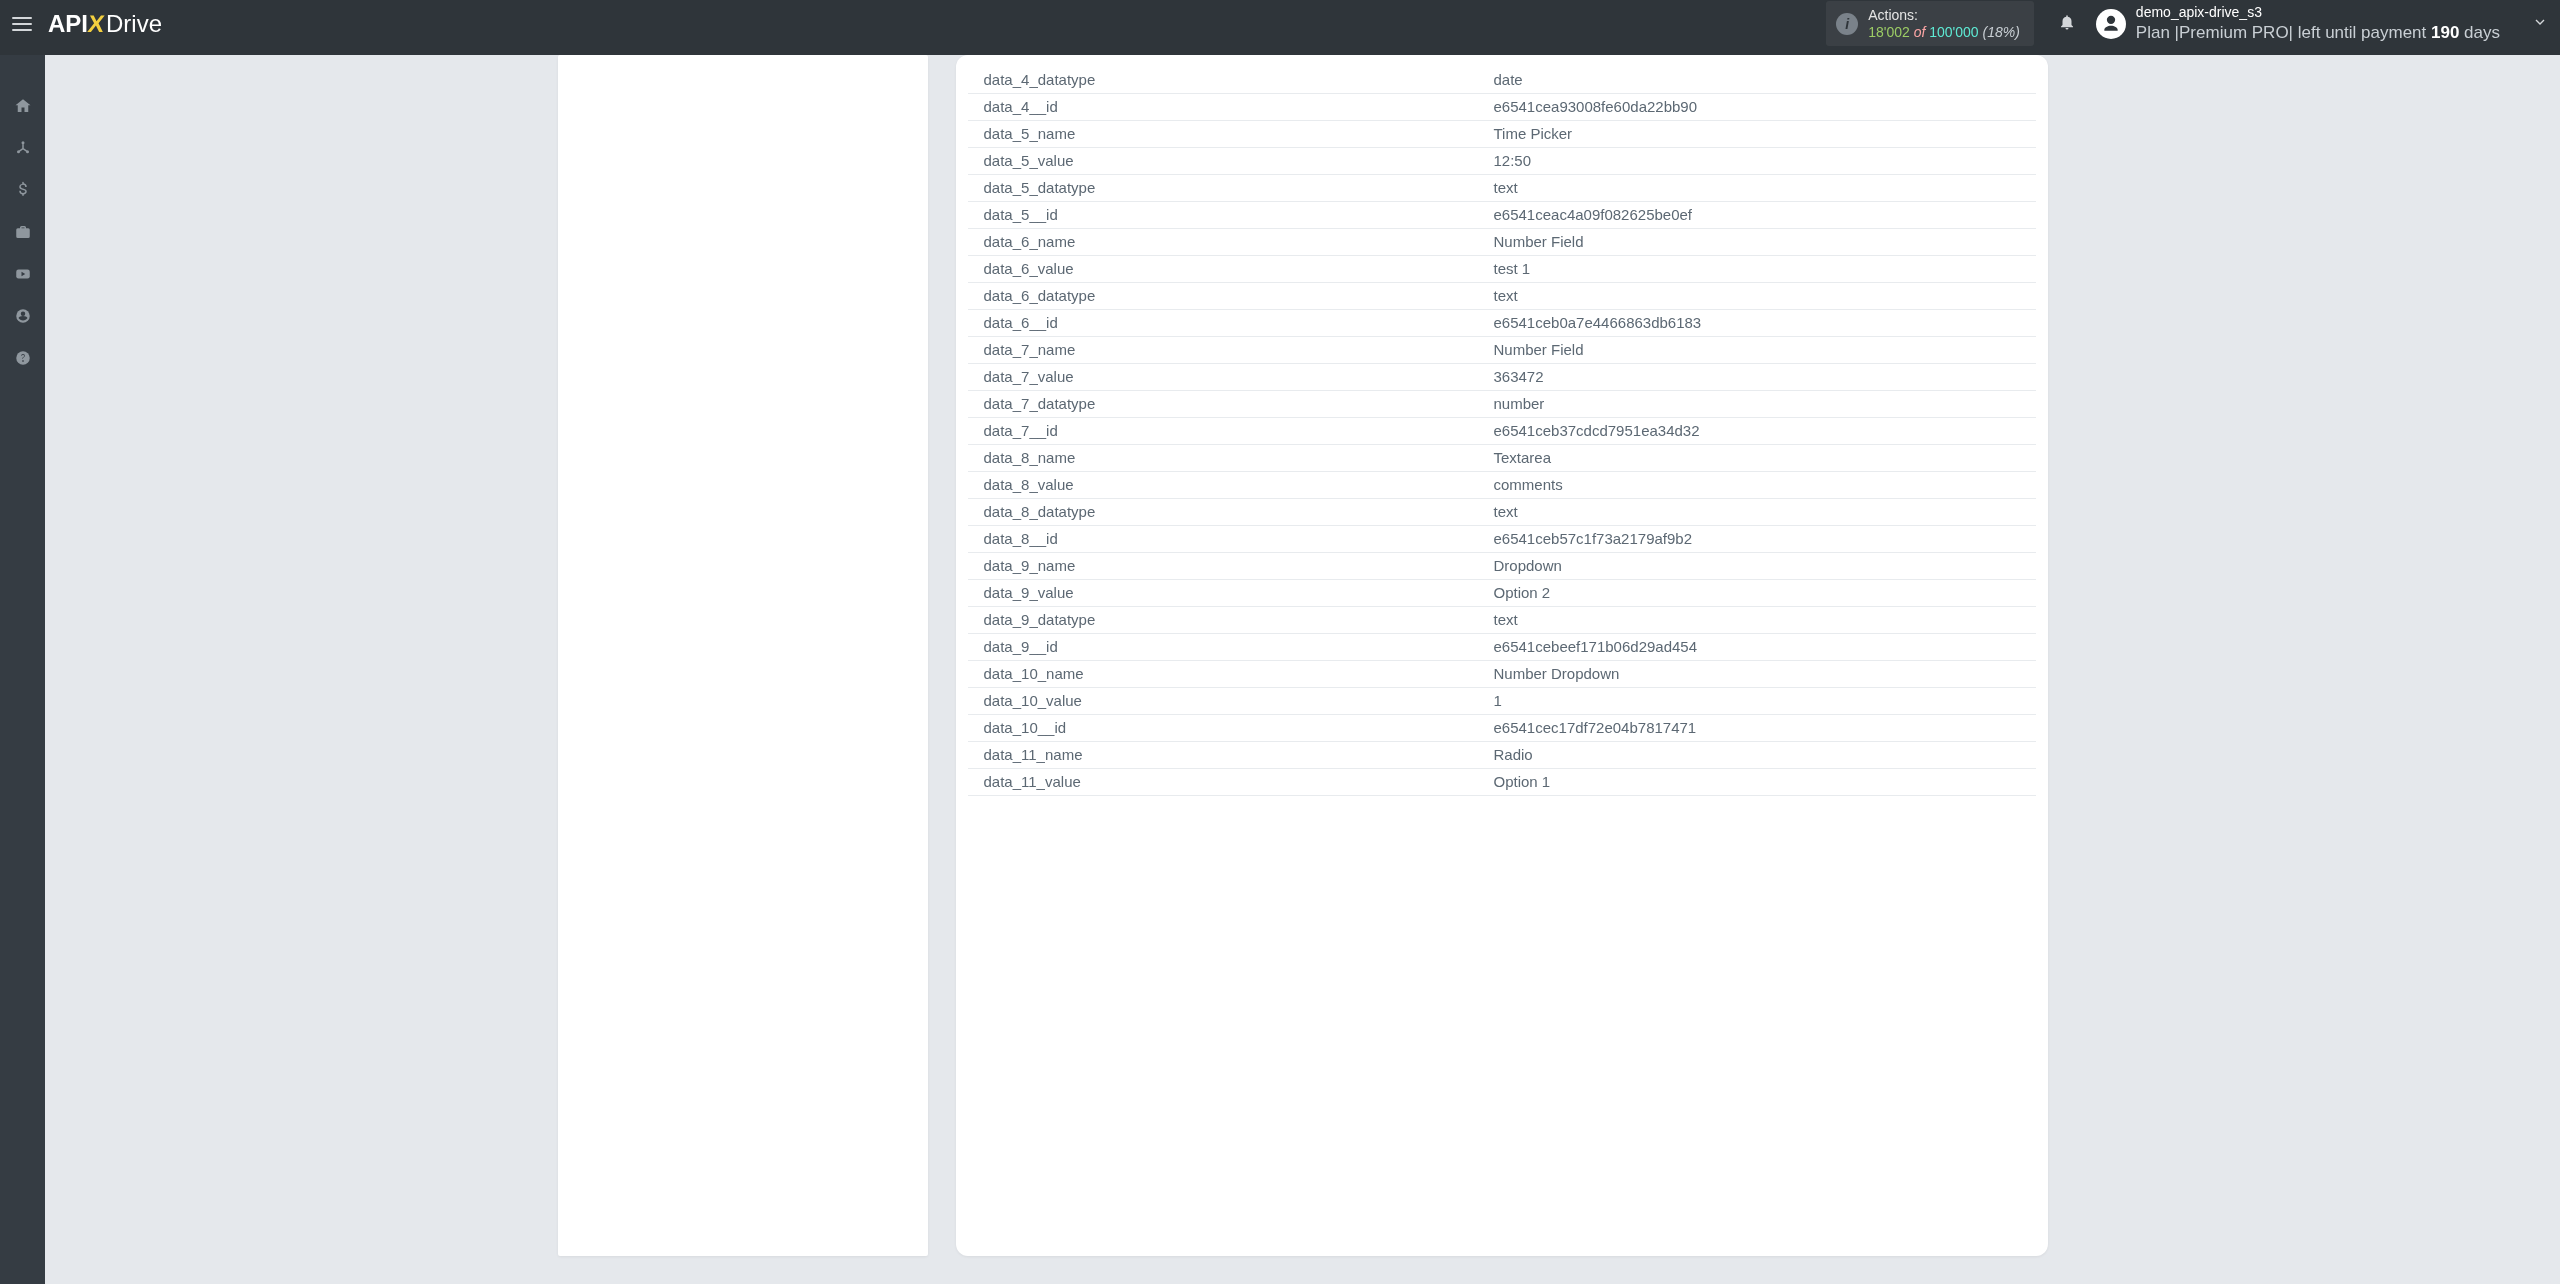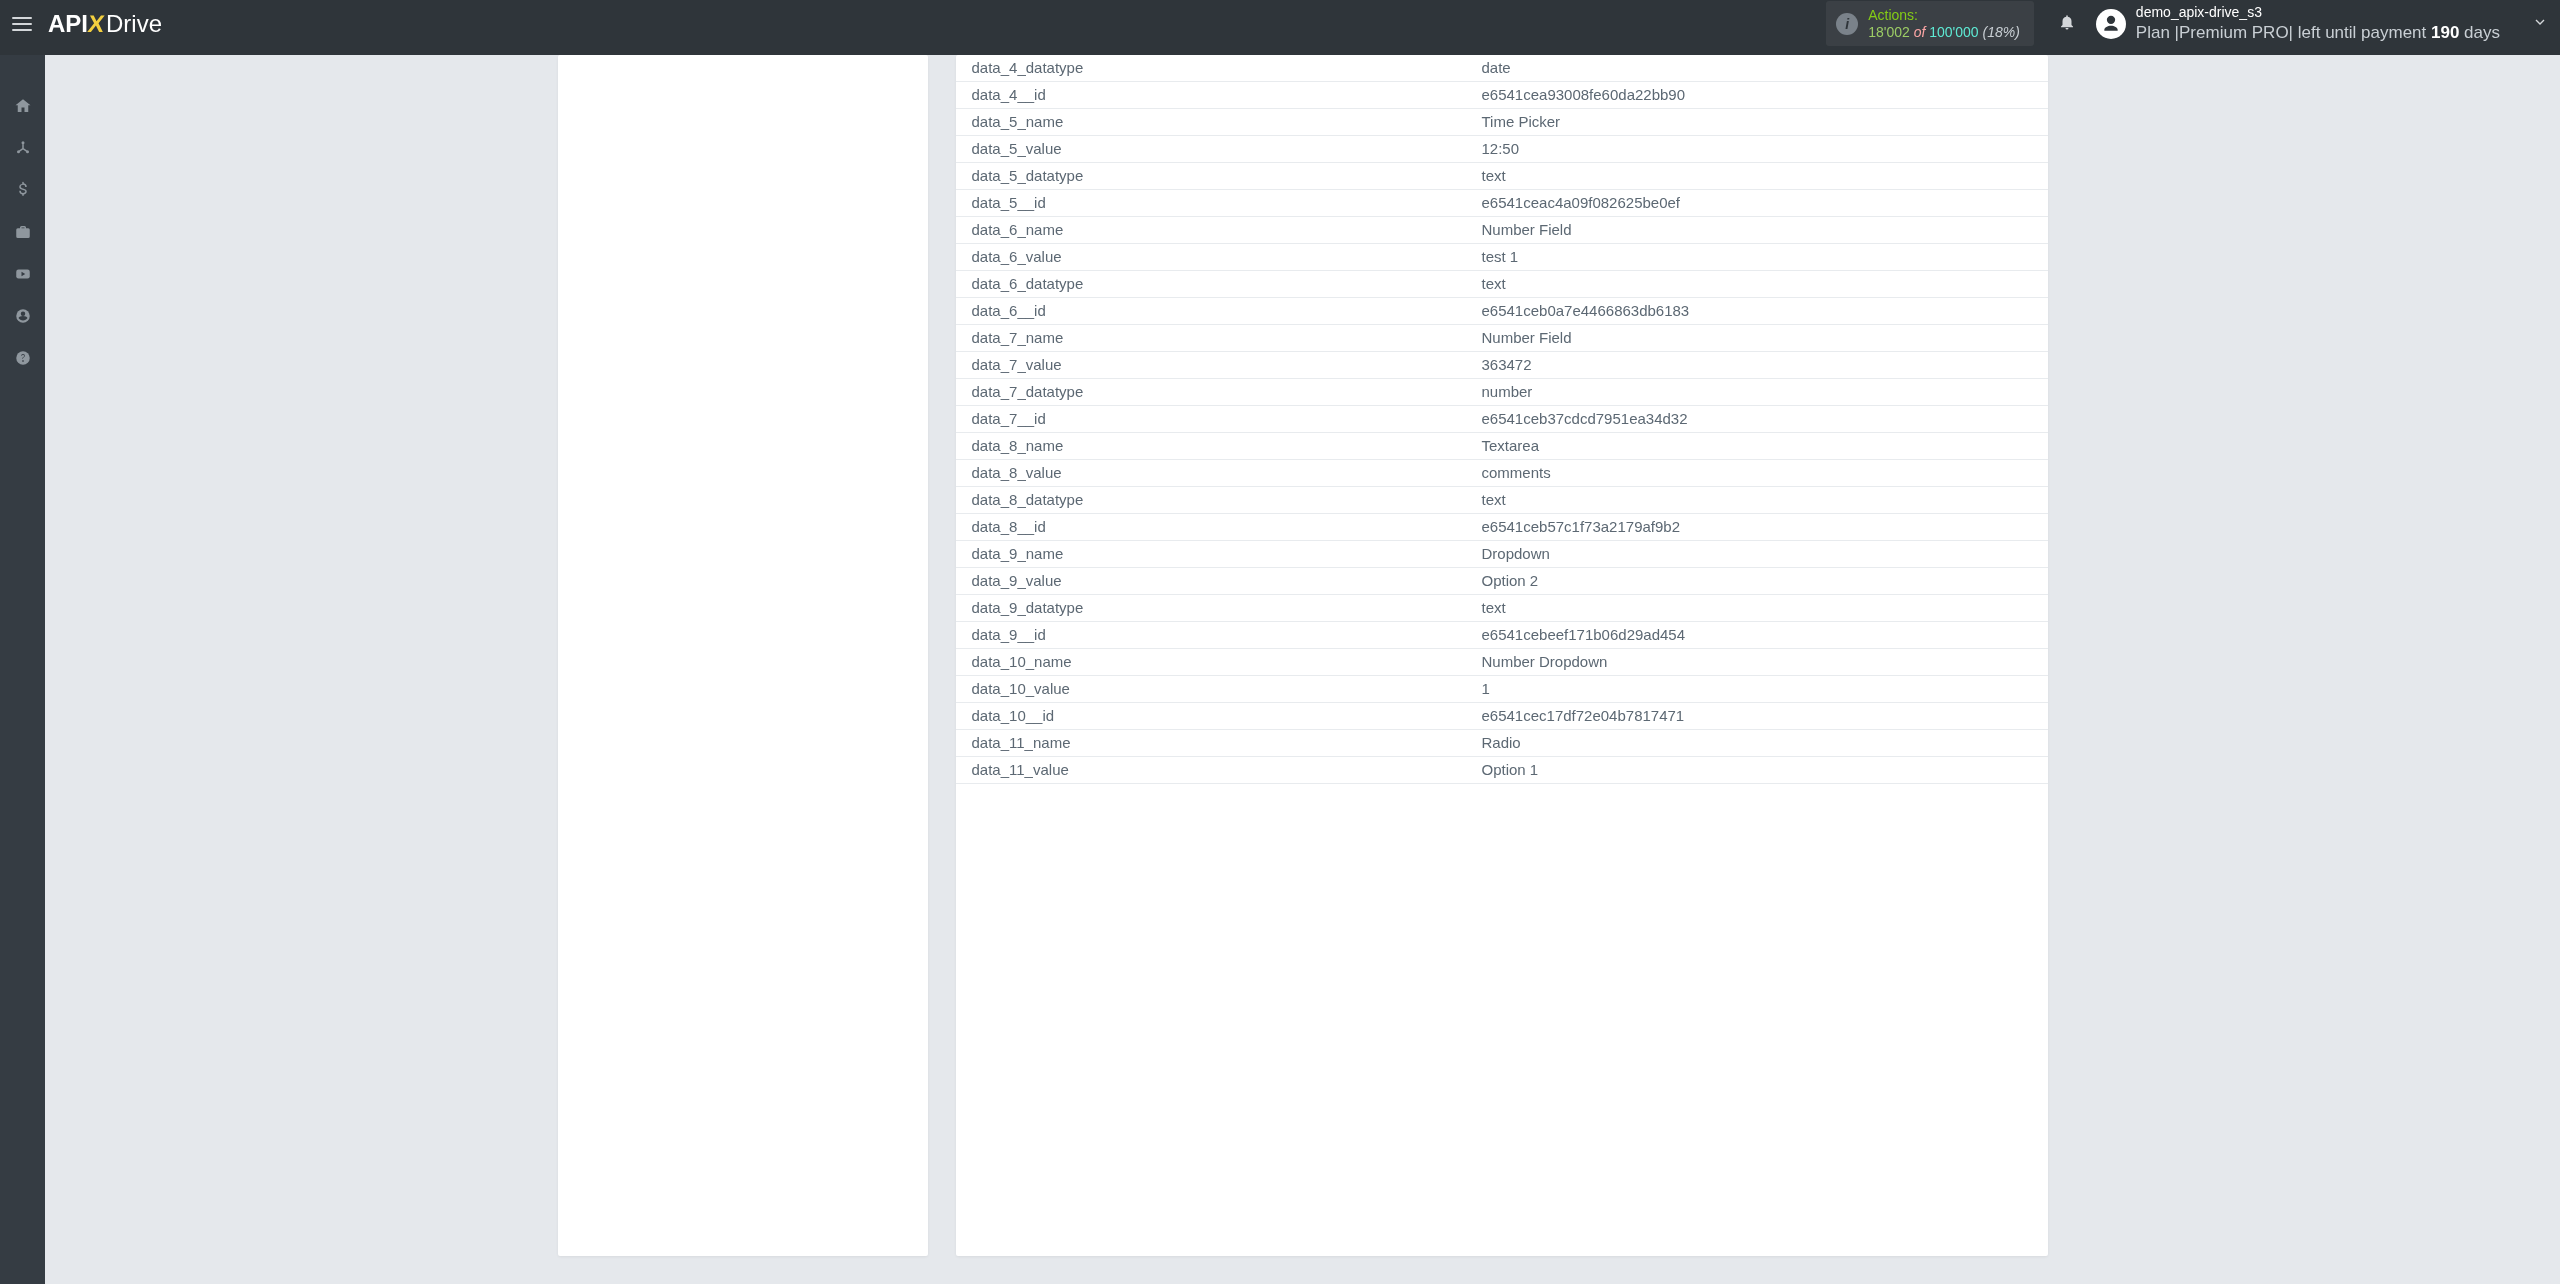--- a/index.html
+++ b/index.html
@@ -20,21 +20,21 @@
   .logo .drive { color:#fff; font-weight:400; margin-left:2px; }
   .header-spacer { flex:1; }
   .actions-box {
     background:rgba(255,255,255,0.06); border-radius:3px;
     padding:6px 14px 6px 10px; display:flex; align-items:center; gap:10px;
     margin-right:18px;
   }
   .info-icon-circ { width:22px; height:22px; border-radius:50%; background:#7a828a; display:flex; align-items:center; justify-content:center; }
   .info-icon-circ::before { content:"i"; color:#2f353a; font-weight:bold; font-style:italic; font-size:14px; }
   .actions-txt { font-size:14px; line-height:1.2; }
-  .actions-txt .lbl { color:#84cc16; }
+  .actions-txt .lbl { color:#e5e5e5; }
   .actions-txt .line2 { }
   .actions-txt .used { color:#9ccc65; }
   .actions-txt .of { color:#fca5a5; font-style:italic; }
   .actions-txt .total { color:#5eead4; }
   .actions-txt .pct { color:#c9cfd4; font-style:italic; }
   .bell-wrap { width:30px; text-align:center; margin-right:14px; cursor:pointer; }
   .avatar-circ { width:30px; height:30px; border-radius:50%; background:#fff; display:flex; align-items:center; justify-content:center; margin-right:10px; flex-shrink:0; }
   .avatar-circ svg { width:20px; height:20px; }
   .user-block { line-height:1.25; font-size:14px; }
   .user-block .uname { color:#fff; font-weight:500; }
@@ -56,21 +56,21 @@
     position:absolute; top:55px; left:45px; right:0; bottom:0;
     overflow:auto; display:flex; justify-content:center;
     padding:0 18px 28px 18px;
   }
   .cards-row { width:100%; max-width:1490px; display:flex; gap:28px; }
   .card {
     background:#fff; border-radius:2px;
     box-shadow:0 1px 3px rgba(0,0,0,0.06);
   }
   .card.left { flex:0 0 370px; min-height:400px; }
-  .card.right { flex:1; padding:0; }
+  .card.right { flex:1; padding:12px;border-radius:12px; }
 
   
   table.data { width:100%; border-collapse:collapse; }
   table.data tr { border-bottom:1px solid #e8ebee; }
   table.data td { padding:4px 16px 5px 16px; vertical-align:middle; font-size:15px; color:#5c6873; }
   table.data td.key { width:510px; }
   table.data td.val { }
 
 </style>
 </head>

